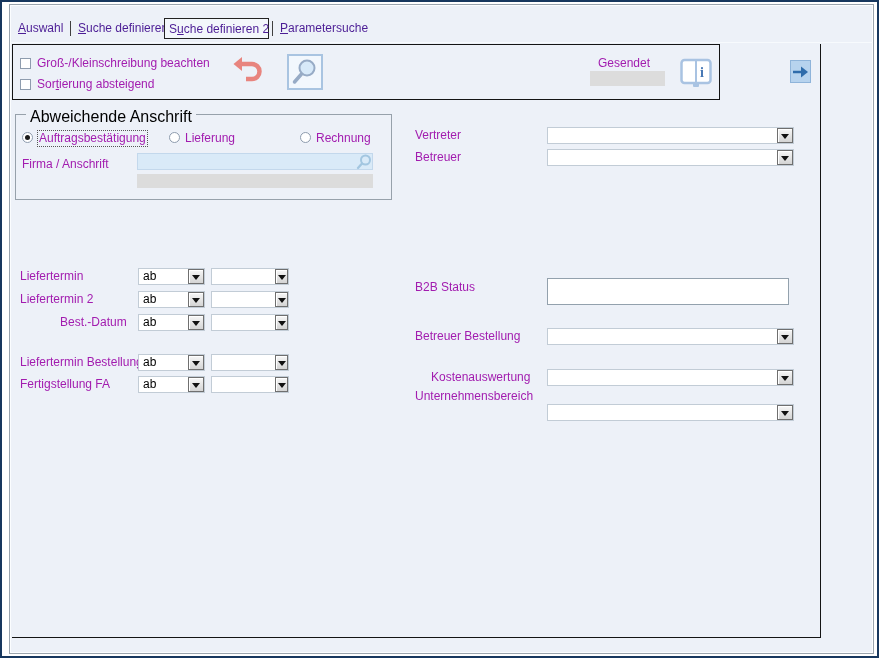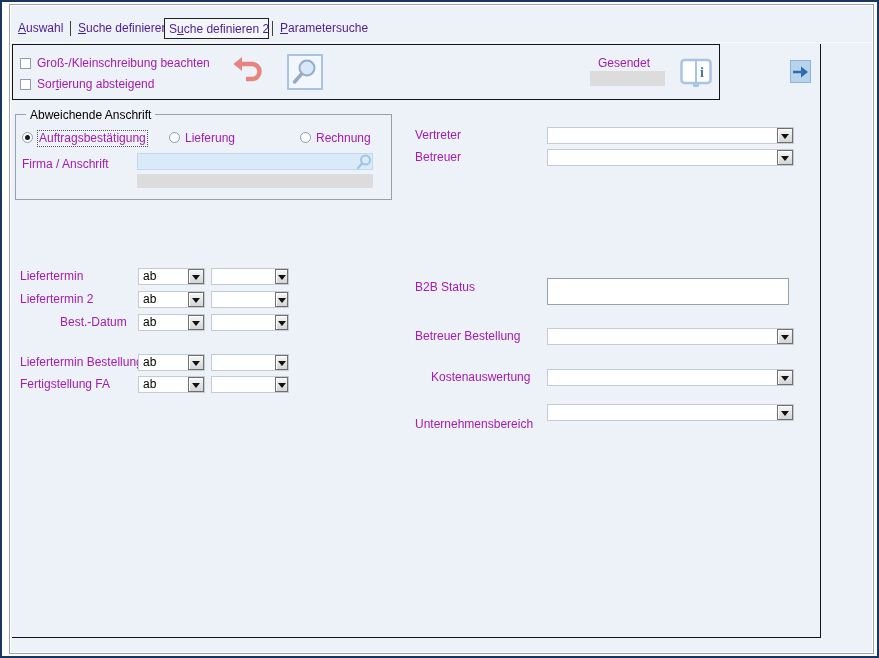--- a/index.html
+++ b/index.html
@@ -29,21 +29,21 @@
   .form-vline { position: absolute; left: 818px; top: 42px; width: 1px; height: 594px; background: #141414; }
   .form-hline { position: absolute; left: 10px; top: 635px; width: 809px; height: 1px; background: #141414; }
 
   
   .checkbox { position: absolute; width: 11px; height: 11px; background: #fff; border: 1px solid #8e9cae; }
   .radio { position: absolute; width: 11px; height: 11px; background: #fff; border: 1px solid #8e9cae; border-radius: 50%; }
   .radio .dot { position: absolute; left: 2px; top: 2px; width: 5px; height: 5px; background: #1a1a1a; border-radius: 50%; }
   .focusrect { outline: 1px dotted #555; outline-offset: 1px; }
 
   .groupbox { position: absolute; left: 13px; top: 112px; width: 377px; height: 86px; border: 1px solid #97a1ab; }
-  .grouptitle { position: absolute; left: 24px; top: 106px; background: #edf1f8; padding: 0 4px; font-size: 12px; }
+  .grouptitle { position: absolute; left: 24px; top: 106px; background: #edf1f8; padding: 0 4px; font-size: 16px; }
 
   .field-blue { position: absolute; background: #d9eaf8; border: 1px solid #c3d8ec; }
   .field-gray { position: absolute; background: #dcdcdc; }
 
   .combo { position: absolute; height: 17px; background: #fff; border: 1px solid #c2ccd6; font-size: 12px;
            line-height: 15px; padding-left: 4px; color:#000; }
   .dbtn { position: absolute; right: 0; top: 0; bottom: 0; width: 16px;
           background: linear-gradient(#f7f7f7, #d4d4d4); border: 1px solid #6f6f6f;
           box-shadow: inset 1px 1px 0 #ffffff; display: flex; align-items: center; justify-content: center; }
   .dbtn.narrow { width: 13px; }
@@ -215,17 +215,17 @@
   <div class="lbl" style="left:413px;top:328px;">Betreuer Bestellung</div>
   <div class="combo" style="left:545px;top:326px;width:247px;"><span></span><div class="dbtn">
         <div class="tri"></div>
       </div></div>
 
   <div class="lbl" style="left:413px;top:369px;margin-left:16px;">Kostenauswertung</div>
   <div class="combo" style="left:545px;top:367px;width:247px;"><span></span><div class="dbtn">
         <div class="tri"></div>
       </div></div>
 
-  <div class="lbl" style="left:413px;top:416px;">Unternehmensbereich</div>
+  <div class="lbl" style="left:413px;top:388px;">Unternehmensbereich</div>
   <div class="combo" style="left:545px;top:402px;width:247px;"><span></span><div class="dbtn">
         <div class="tri"></div>
       </div></div>
 </div>
 
 </body></html>

